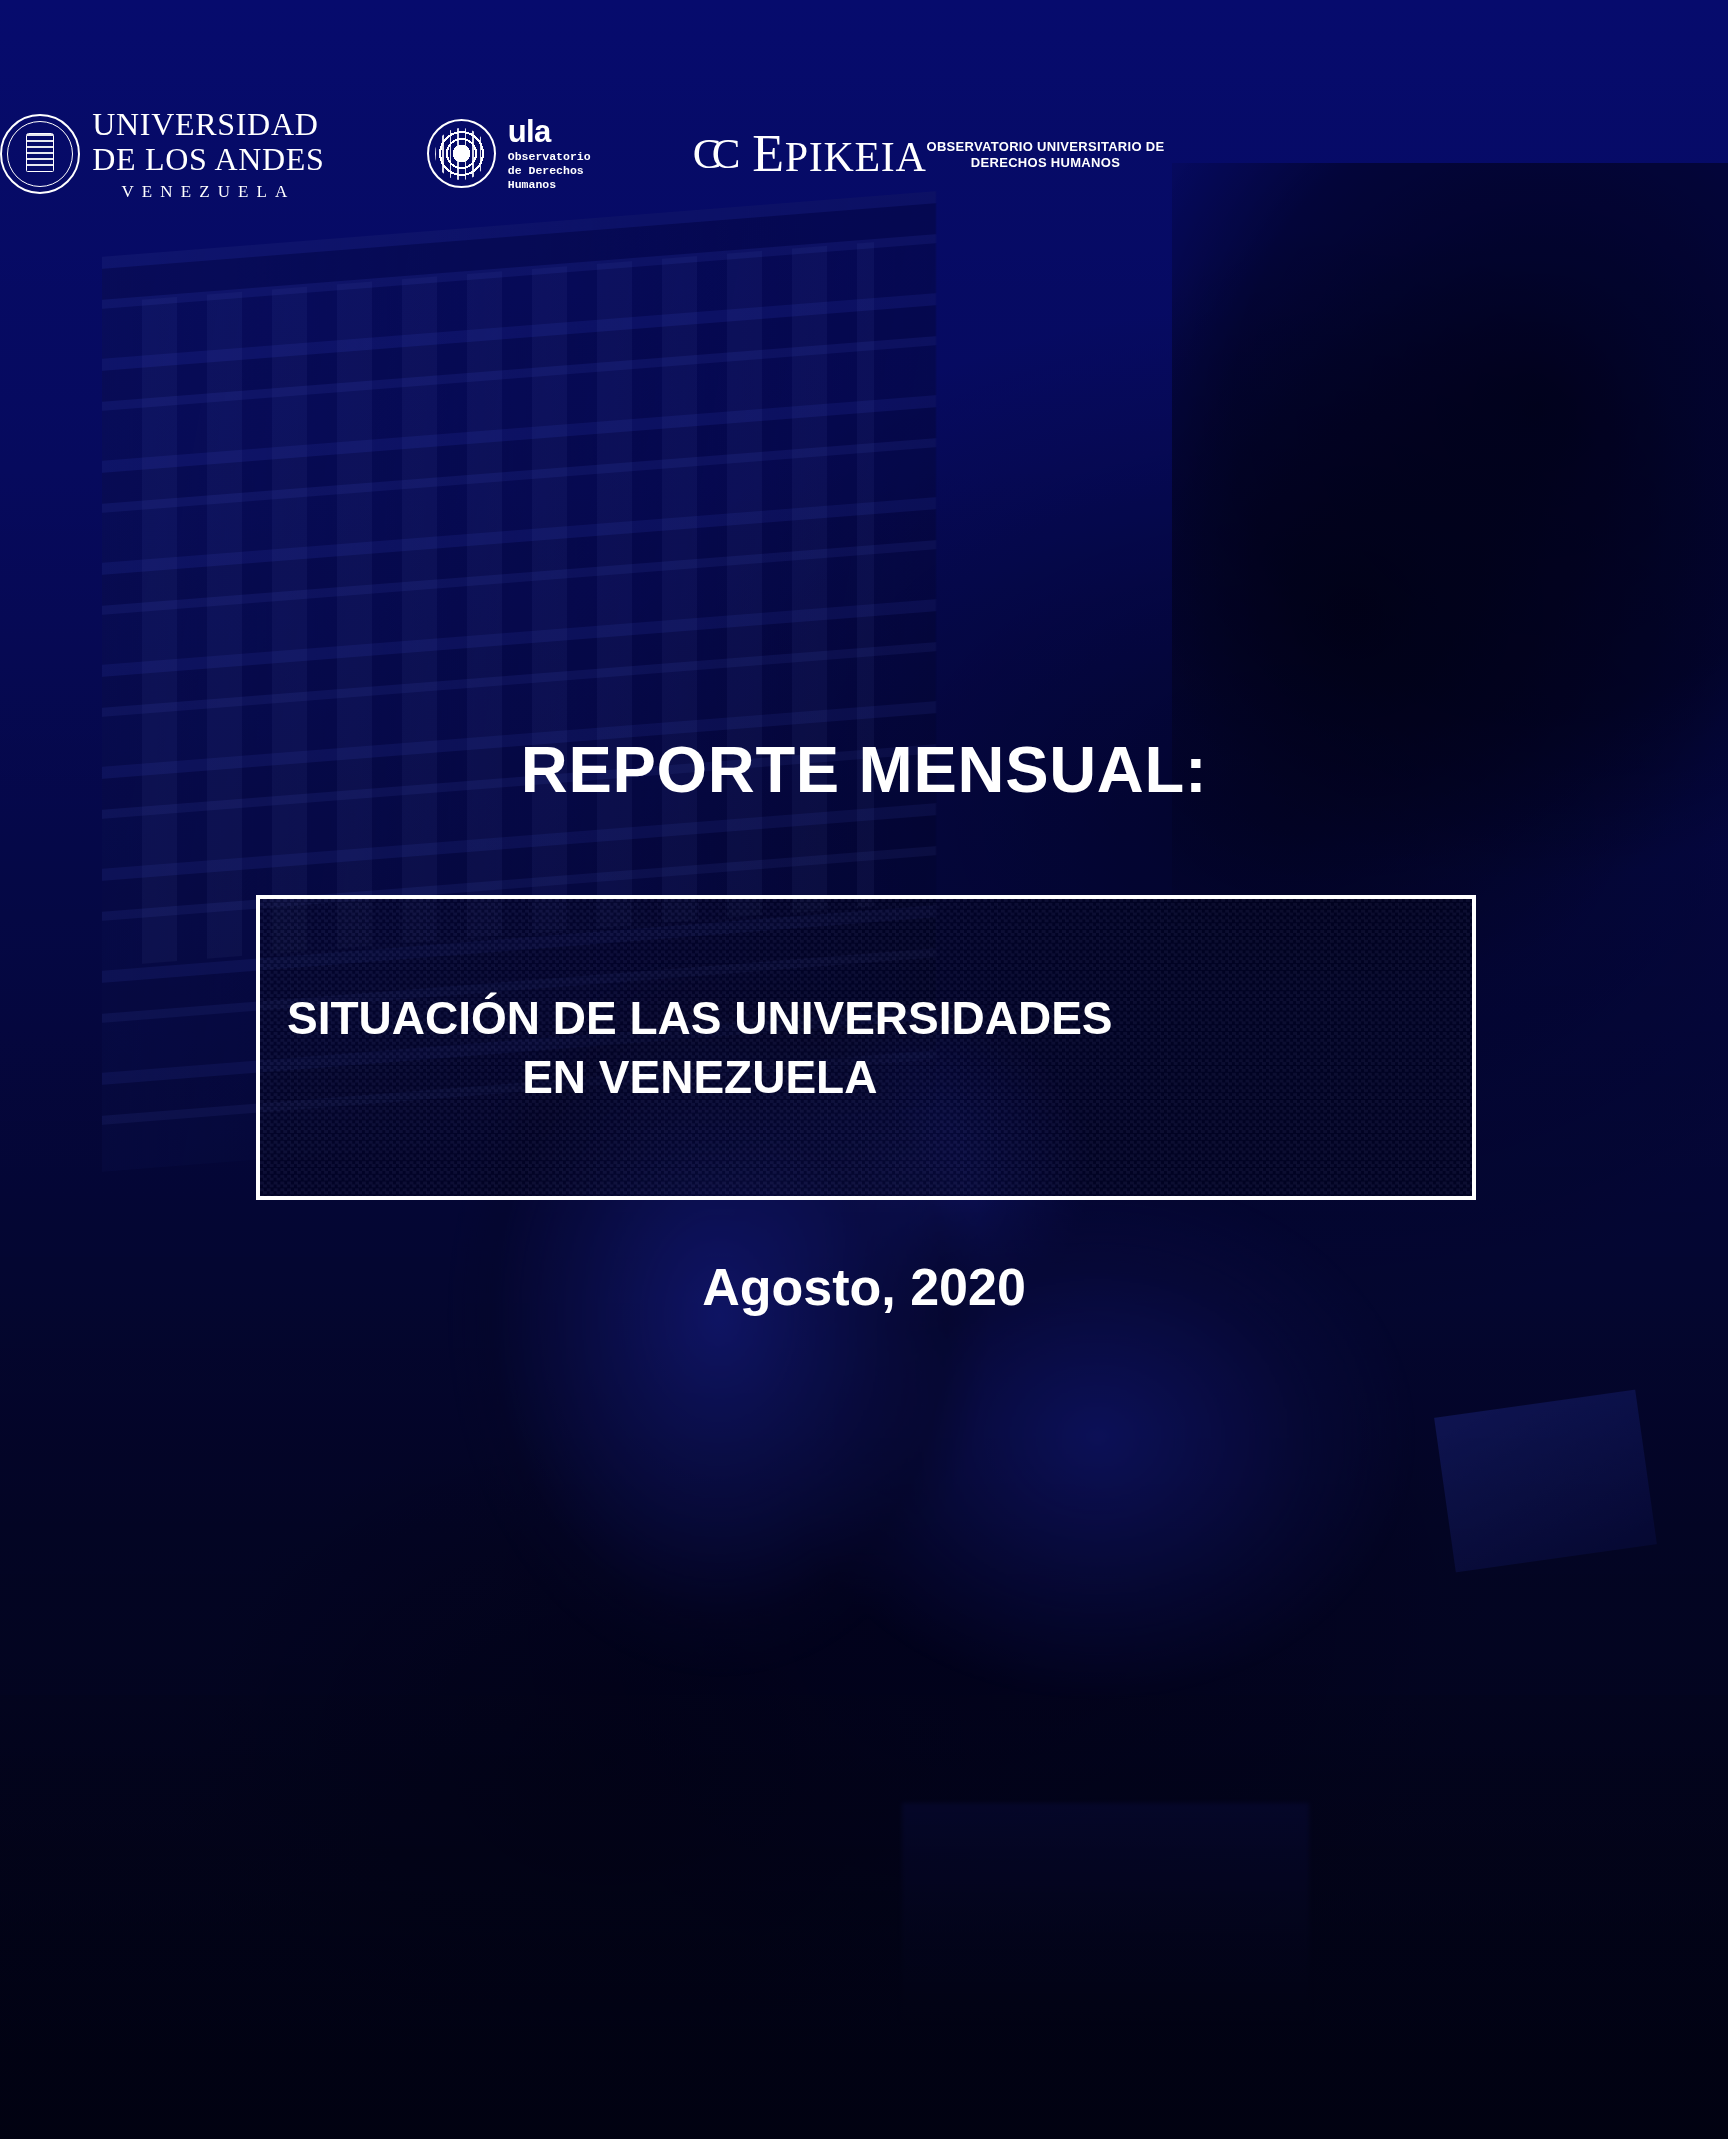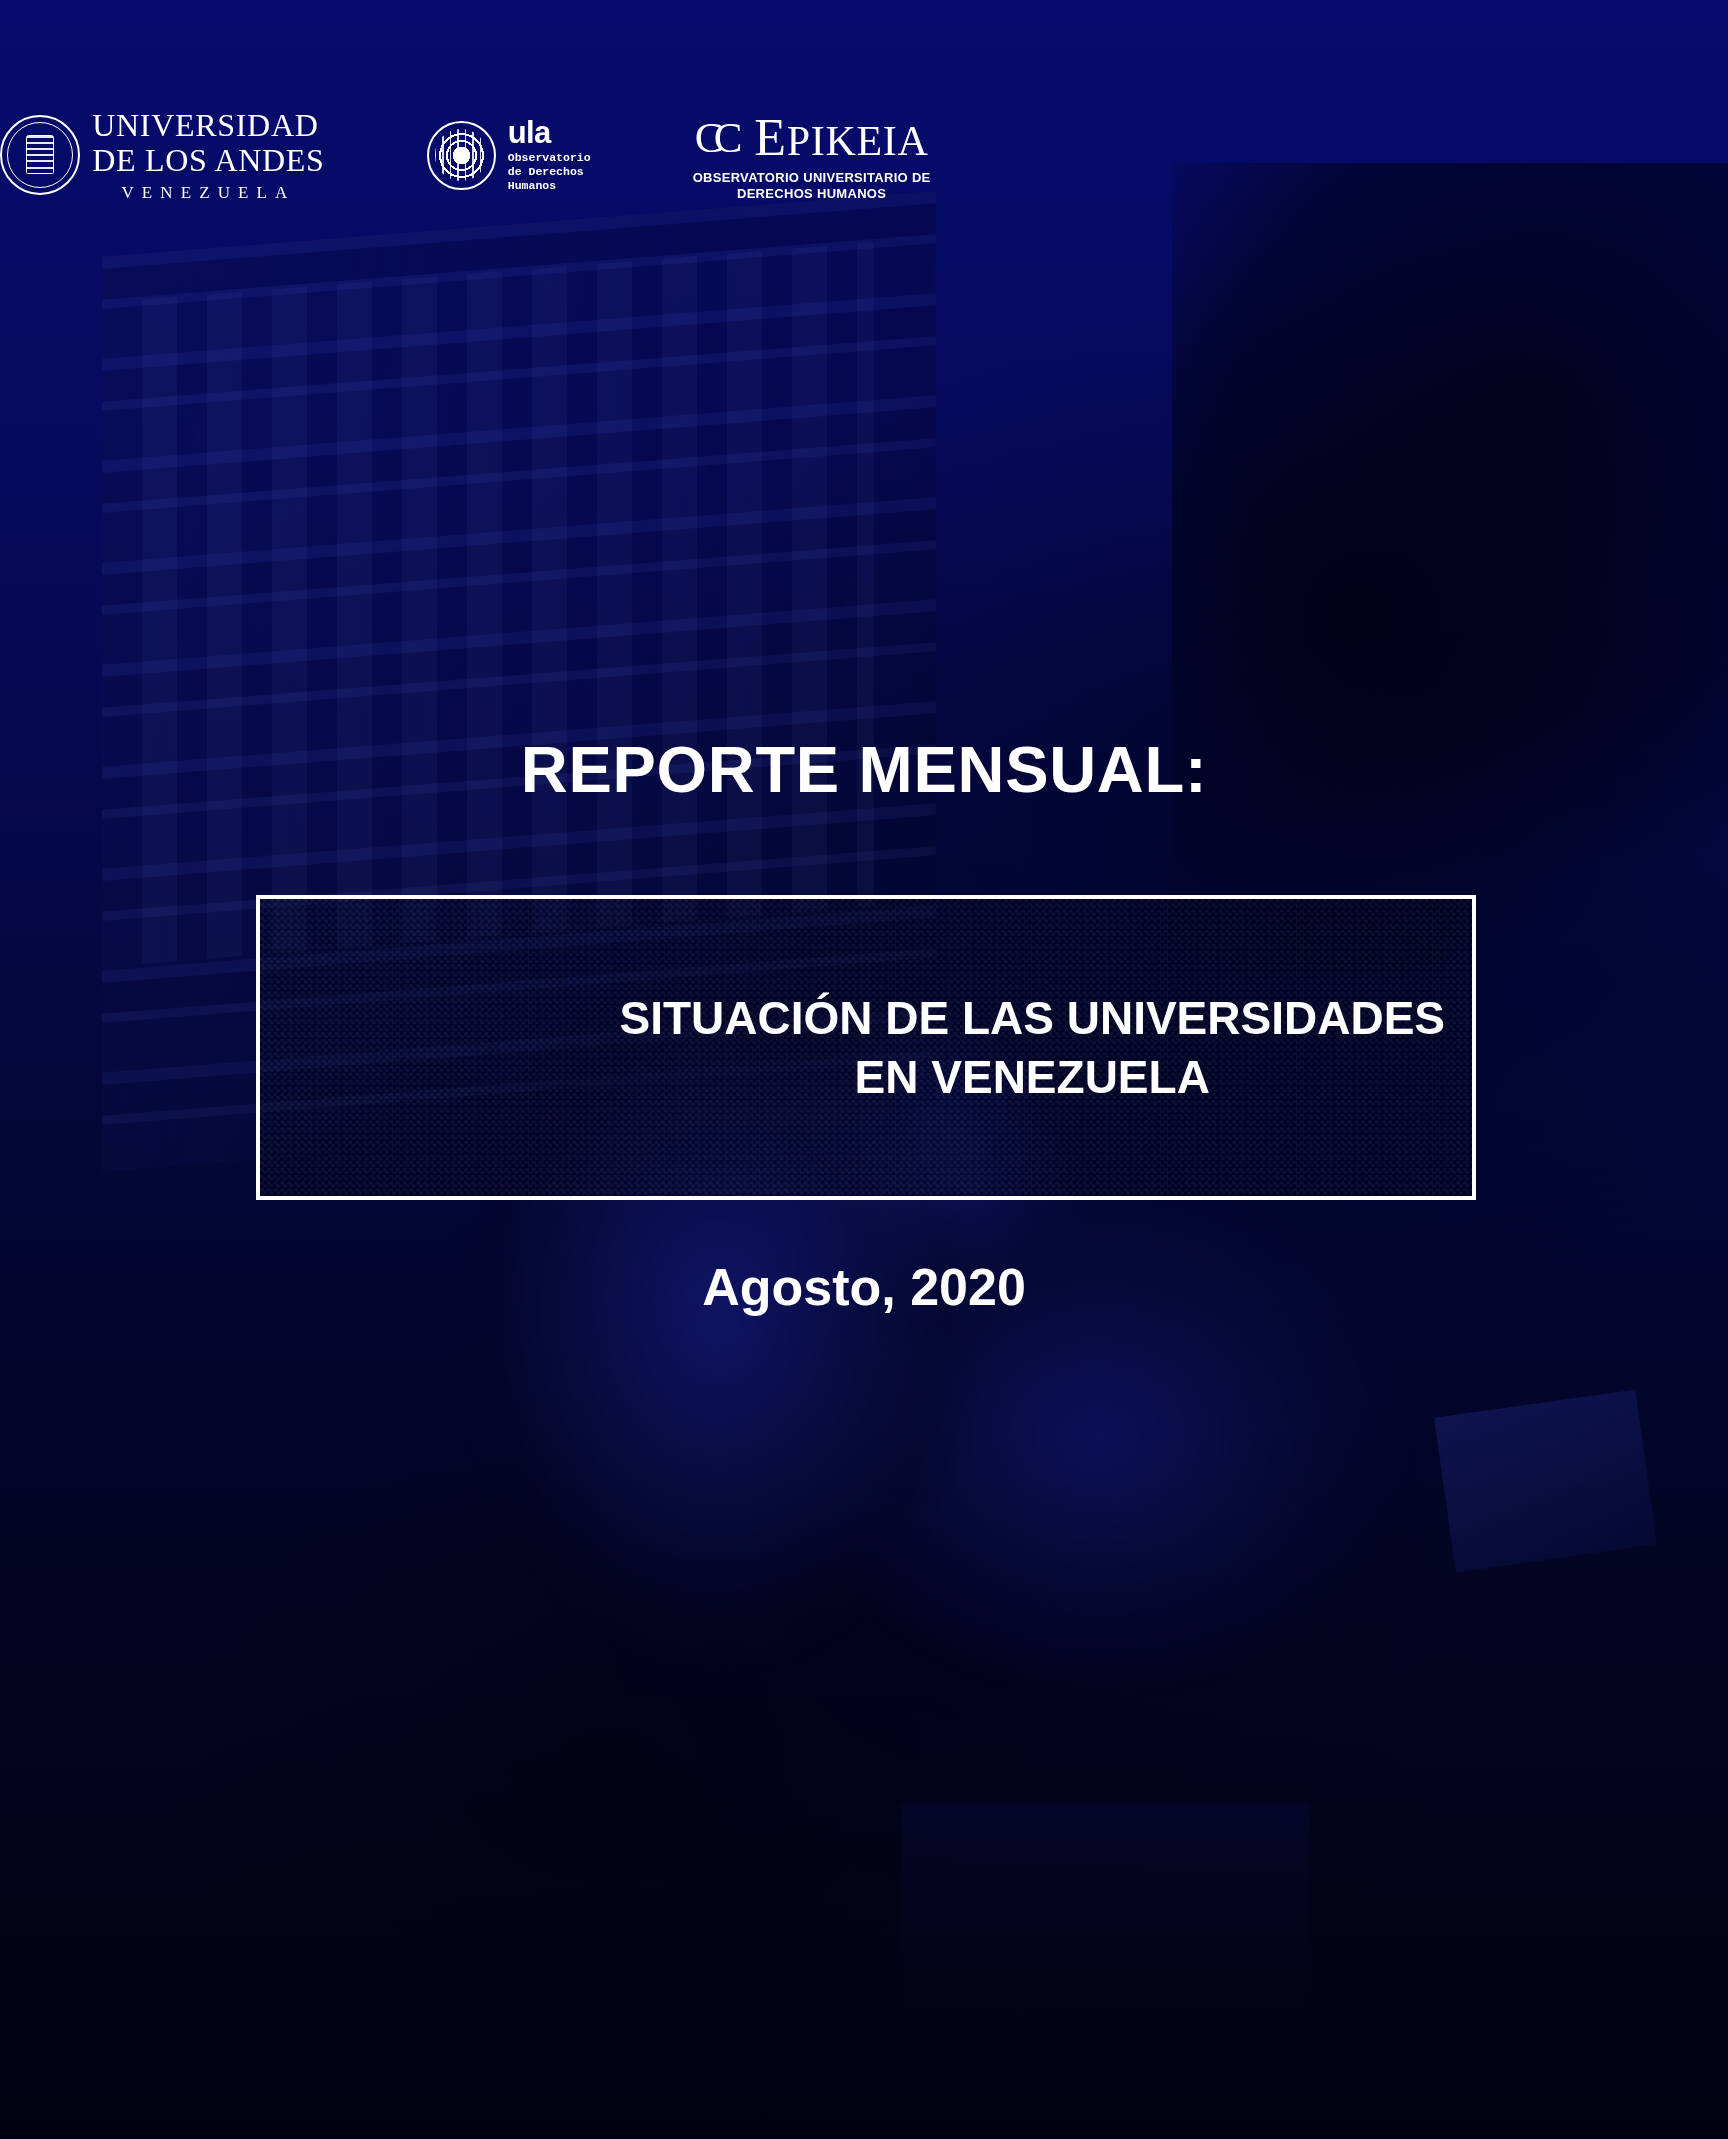--- a/index.html
+++ b/index.html
@@ -242,21 +242,21 @@
     font-size: 11.5px;
     font-weight: bold;
     margin-top: 2px;
     line-height: 1.22;
     font-family: Liberation Mono, monospace;
   }
 
   
   .epikeia {
     display: flex;
-    flex-direction: column;
+    flex-direction: row;
     align-items: center;
     color: #fff;
   }
   .epikeia-row {
     display: flex;
     align-items: center;
     gap: 2.7px;
   }
   .epikeia-cc {
     font-family: "Liberation Serif", serif;
@@ -296,21 +296,21 @@
   .title-box {
     position: absolute;
     left: 256px;
     top: 895px;
     width: 1220px;
     height: 305px;
     border: 4.1px solid #ffffff;
     box-sizing: border-box;
     display: flex;
     align-items: center;
-    justify-content: flex-end;
+    justify-content: flex-start;
     background:
       repeating-conic-gradient(rgba(255,255,255,0.045) 0% 25%, rgba(0,0,0,0.12) 0% 50%) 0 0 / 6.8px 6.8px,
       rgba(0,0,25,0.35);
   }
 
   .title-box-text {
     color: #ffffff;
     font-size: 46px;
     font-weight: bold;
     text-align: center;

